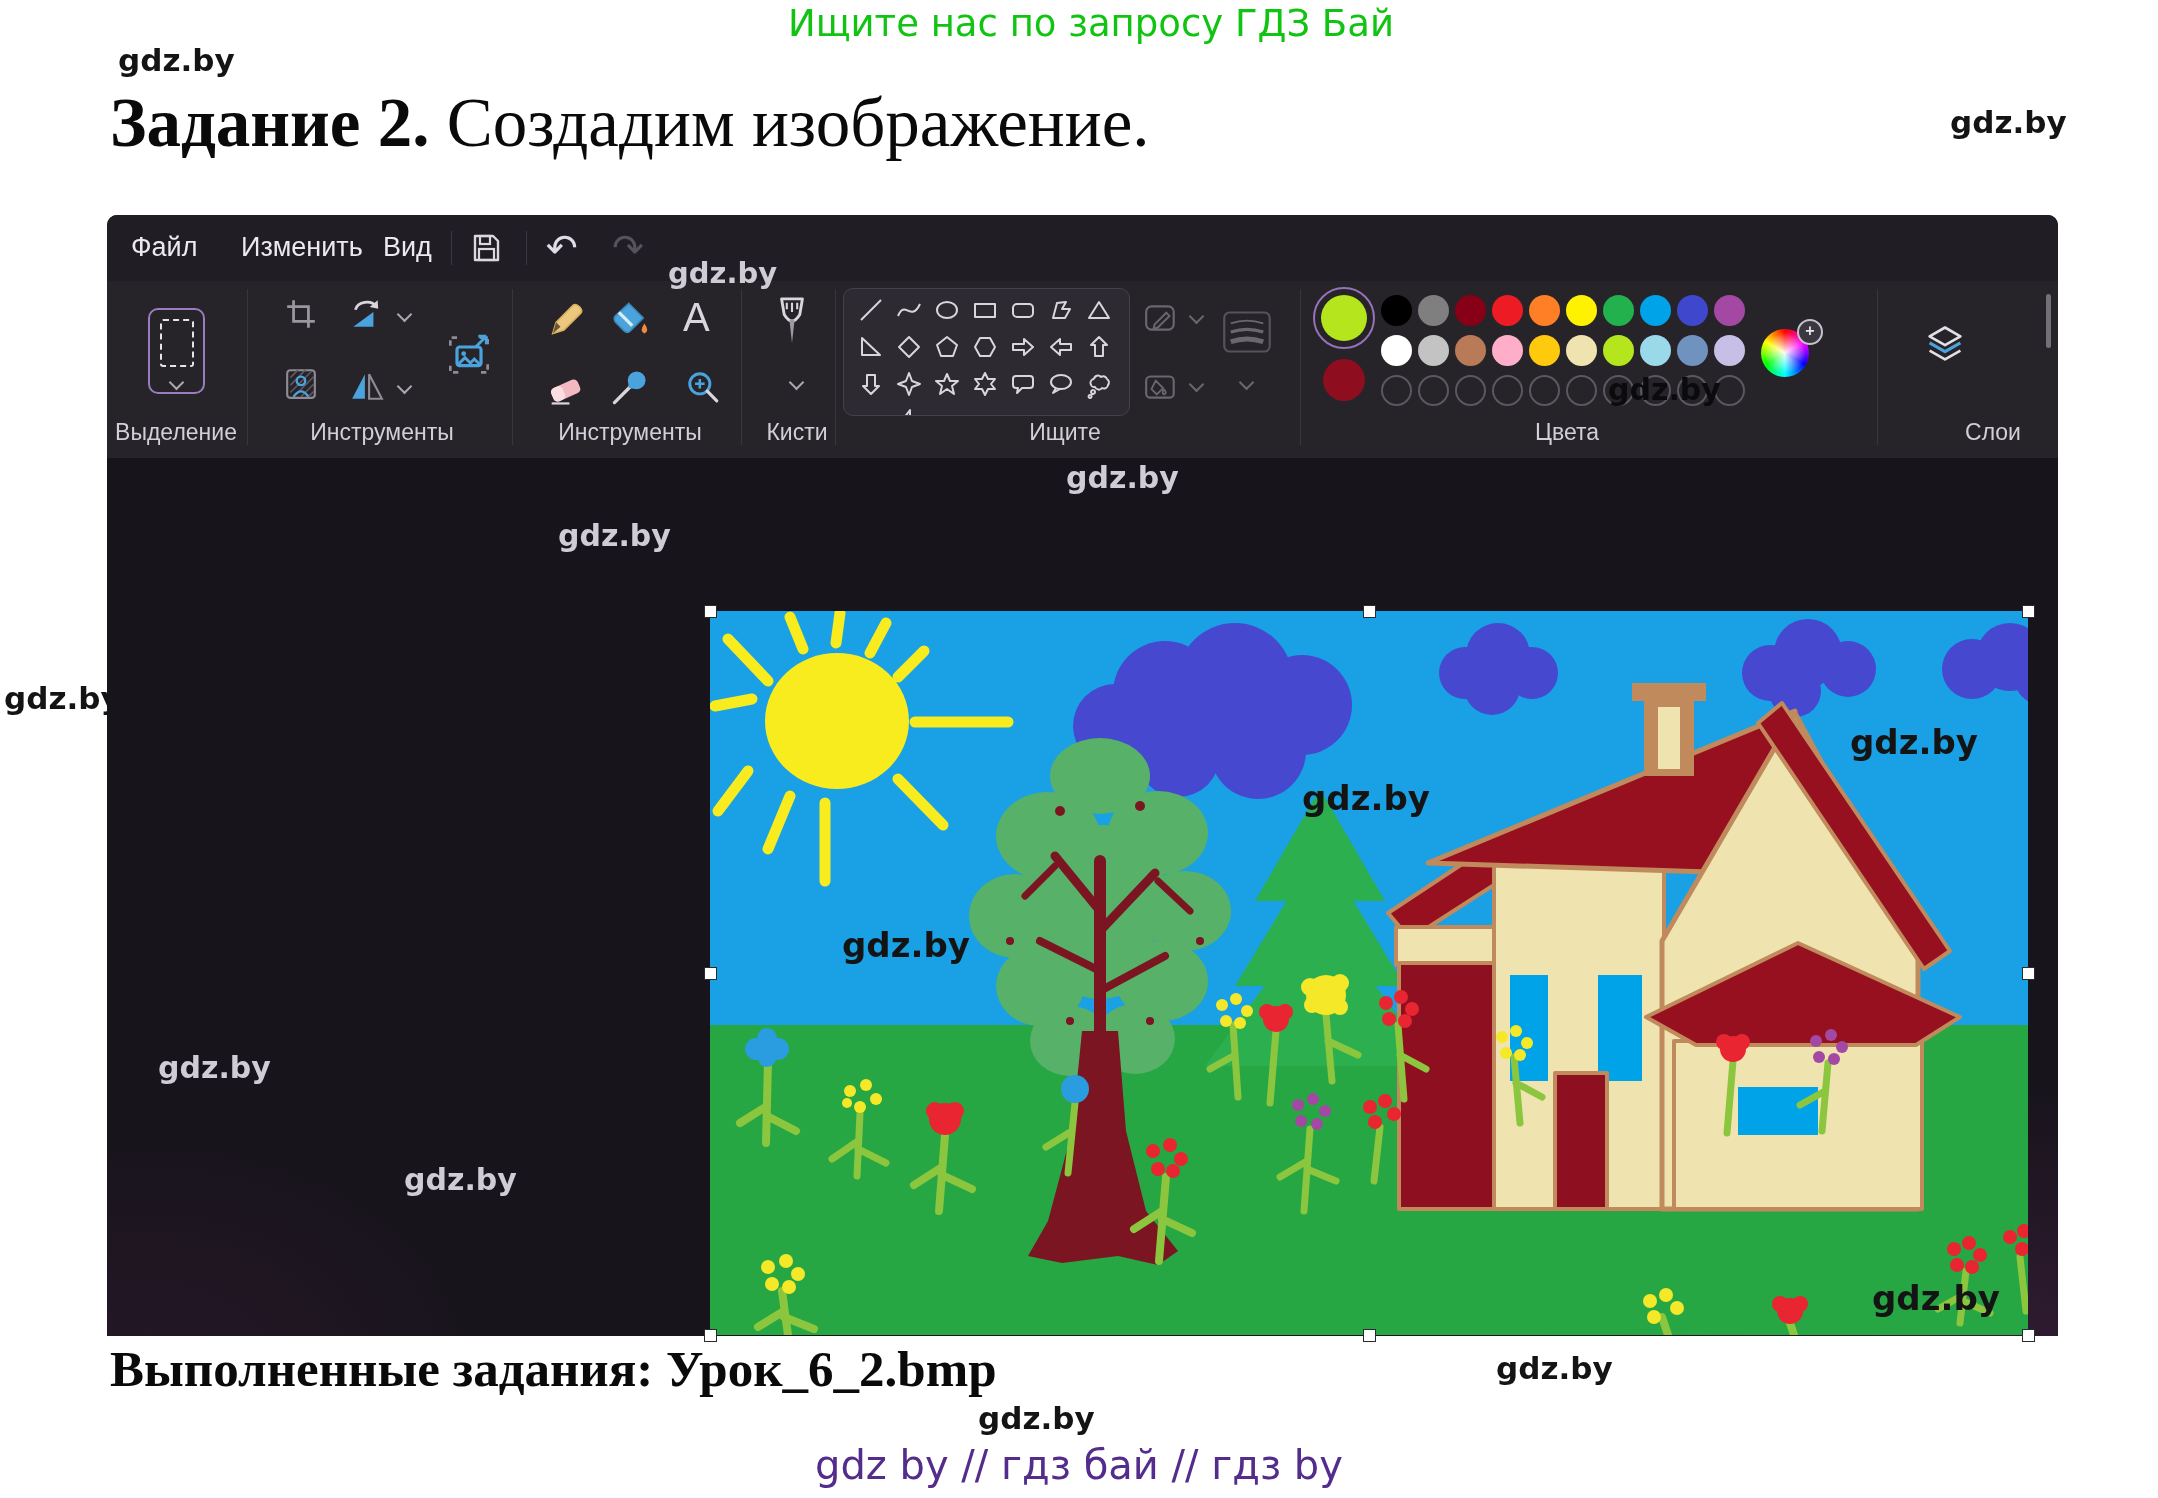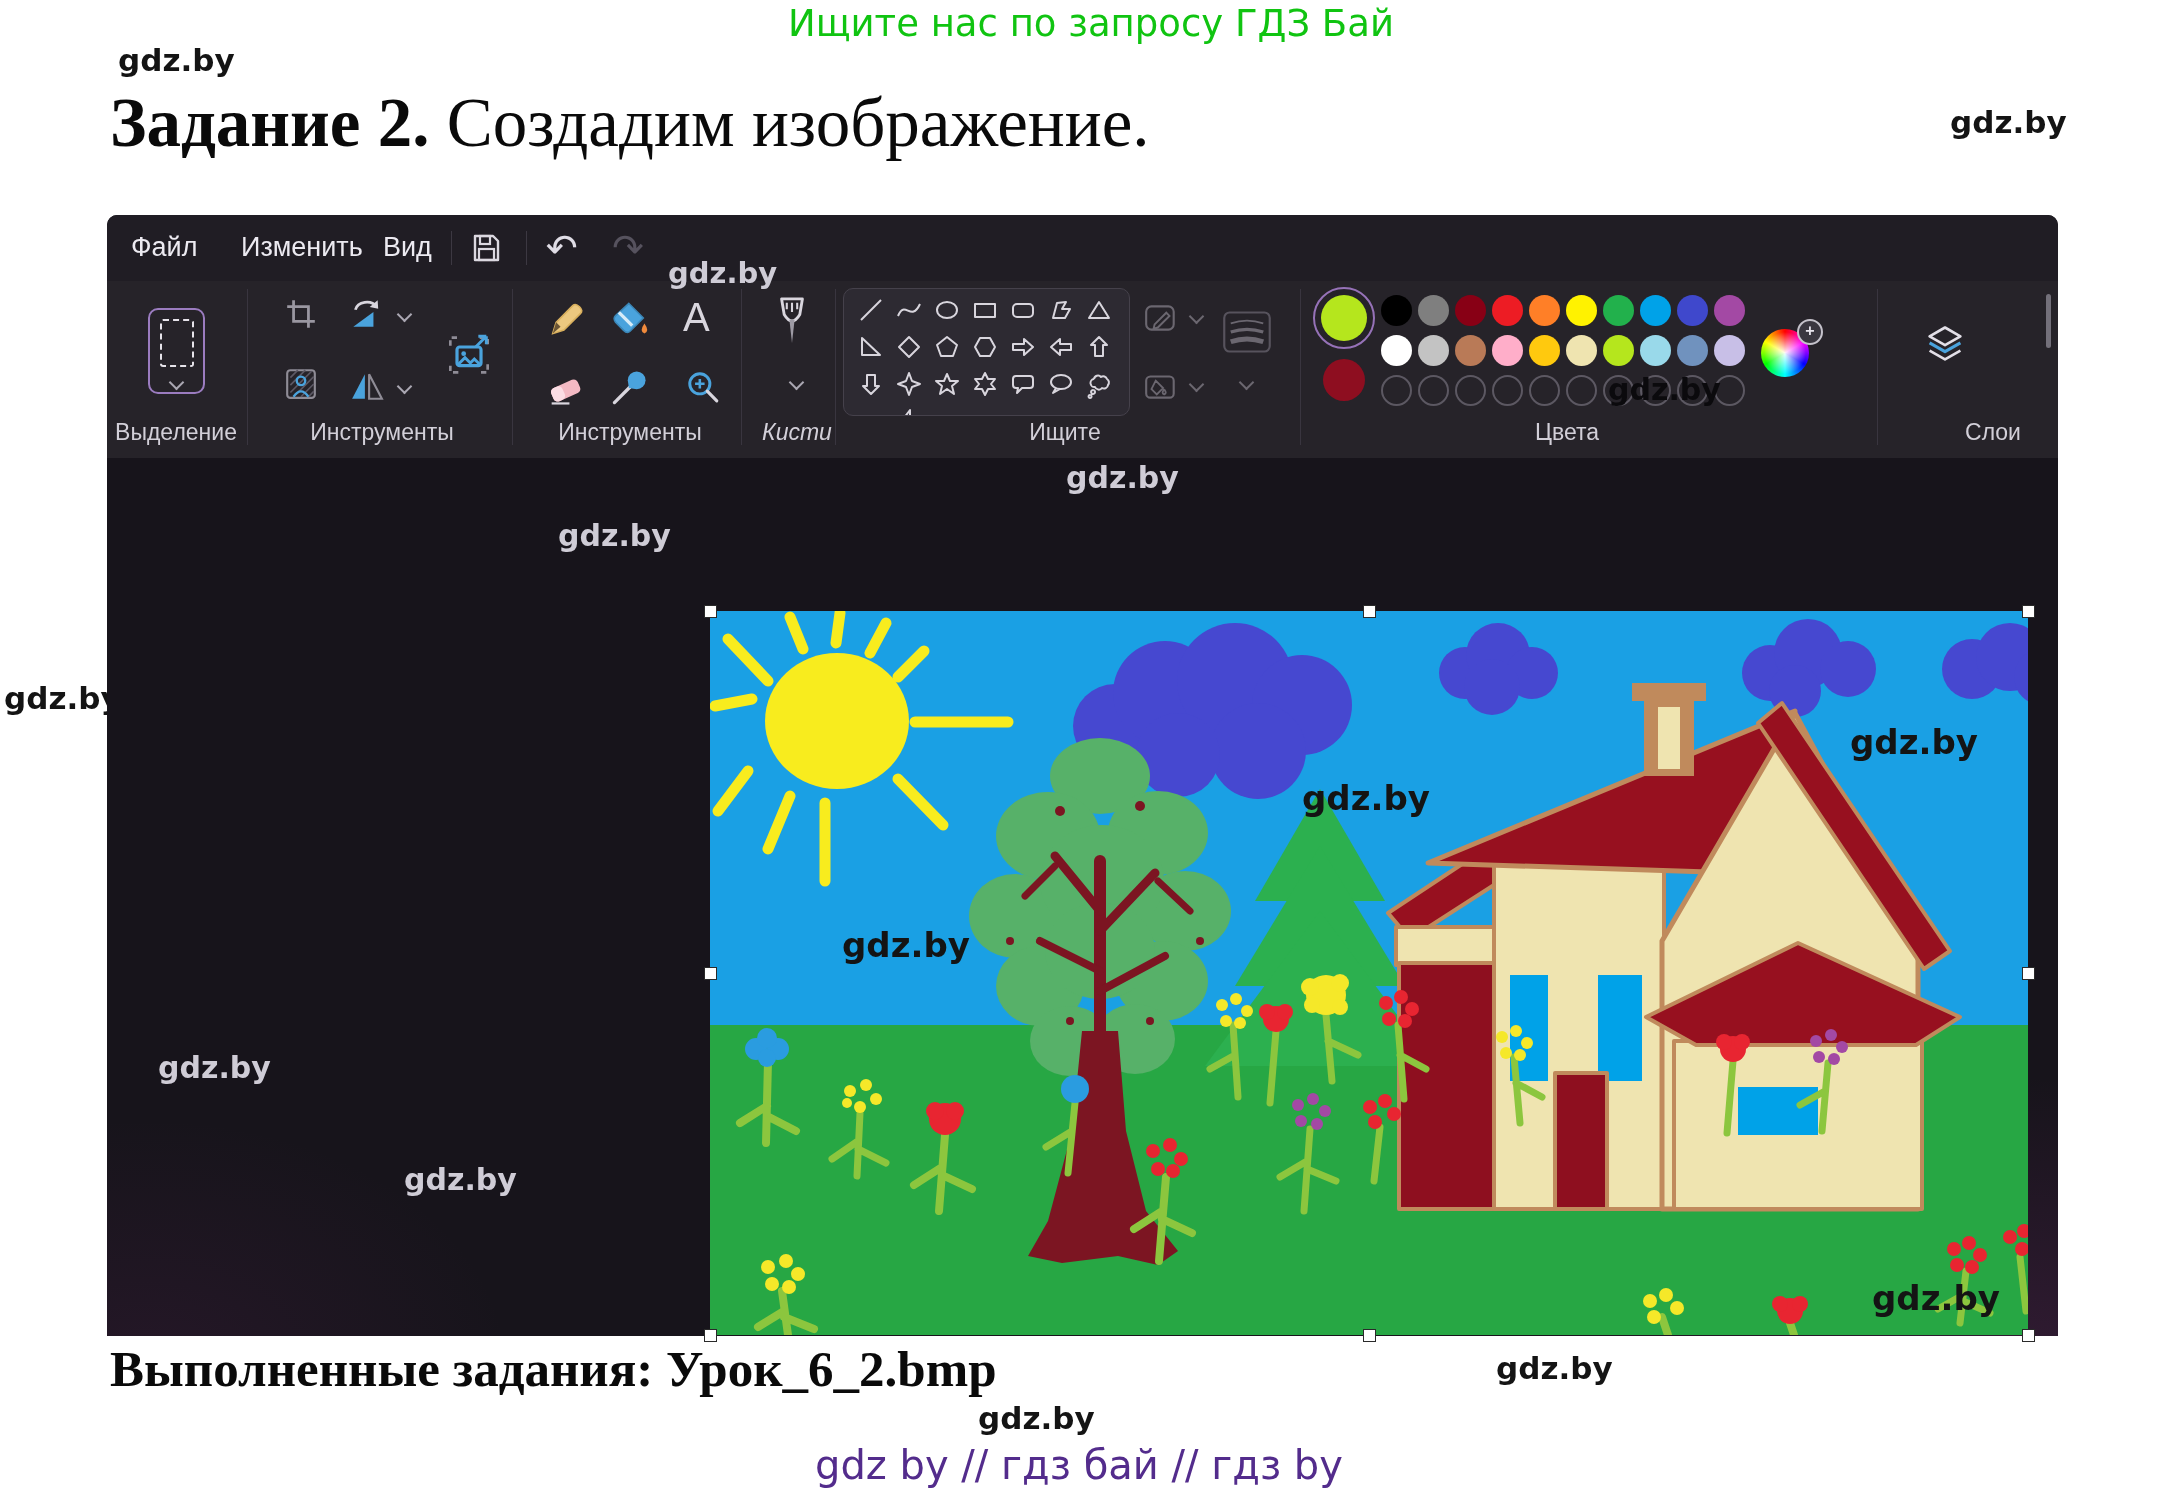--- a/index.html
+++ b/index.html
@@ -177,21 +177,21 @@
         <path d="M21 21 L30 30" stroke="#d9d6de" stroke-width="3" stroke-linecap="round"></path>
       </svg>
       <span class="rlabel" style="left:523px;">Инструменты</span>
 
       <svg class="ricon" style="left:662px;top:14px;" width="46" height="52" viewBox="0 0 34 40">
         <path d="M9 3 H25 L23 15 Q17 25 11 15 Z" fill="none" stroke="#d9d6de" stroke-width="2.2" stroke-linejoin="round"></path>
         <path d="M13 6 v5 M17 6 v7 M21 6 v5" stroke="#d9d6de" stroke-width="1.6"></path>
         <path d="M15 19 L17 37 L19 19 Z" fill="#9d9aa4"></path>
       </svg>
       <span class="chev ricon" style="left:684px;top:96px;"></span>
-      <span class="rlabel" style="left:690px;font-style:italic;">Кисти</span>
+      <span class="rlabel" style="left:690px;">Кисти</span>
 
       <div class="shapes-panel">
         <svg id="shapes-grid" width="285" height="165" viewBox="0 0 285 165">
             <path d="M3 23 L23 3" transform="translate(14,8)" fill="none" stroke="#d8d5dd" stroke-width="2" stroke-linejoin="round"></path>
             <path d="M2 19 C9 2 15 26 24 7" transform="translate(52,8)" fill="none" stroke="#d8d5dd" stroke-width="2" stroke-linejoin="round"></path>
             <path d="M3 13 a10 8 0 1 0 20 0 a10 8 0 1 0 -20 0" transform="translate(90,8)" fill="none" stroke="#d8d5dd" stroke-width="2" stroke-linejoin="round"></path>
             <path d="M3 7 H23 V20 H3 Z" transform="translate(128,8)" fill="none" stroke="#d8d5dd" stroke-width="2" stroke-linejoin="round"></path>
             <path d="M7 7 H19 A4 4 0 0 1 23 11 V16 A4 4 0 0 1 19 20 H7 A4 4 0 0 1 3 16 V11 A4 4 0 0 1 7 7 Z" transform="translate(166,8)" fill="none" stroke="#d8d5dd" stroke-width="2" stroke-linejoin="round"></path>
             <path d="M5 21 L9 6 L18 5 L14 12 L22 12 L17 21 Z" transform="translate(204,8)" fill="none" stroke="#d8d5dd" stroke-width="2" stroke-linejoin="round"></path>
             <path d="M13 5 L23 21 H3 Z" transform="translate(242,8)" fill="none" stroke="#d8d5dd" stroke-width="2" stroke-linejoin="round"></path>

